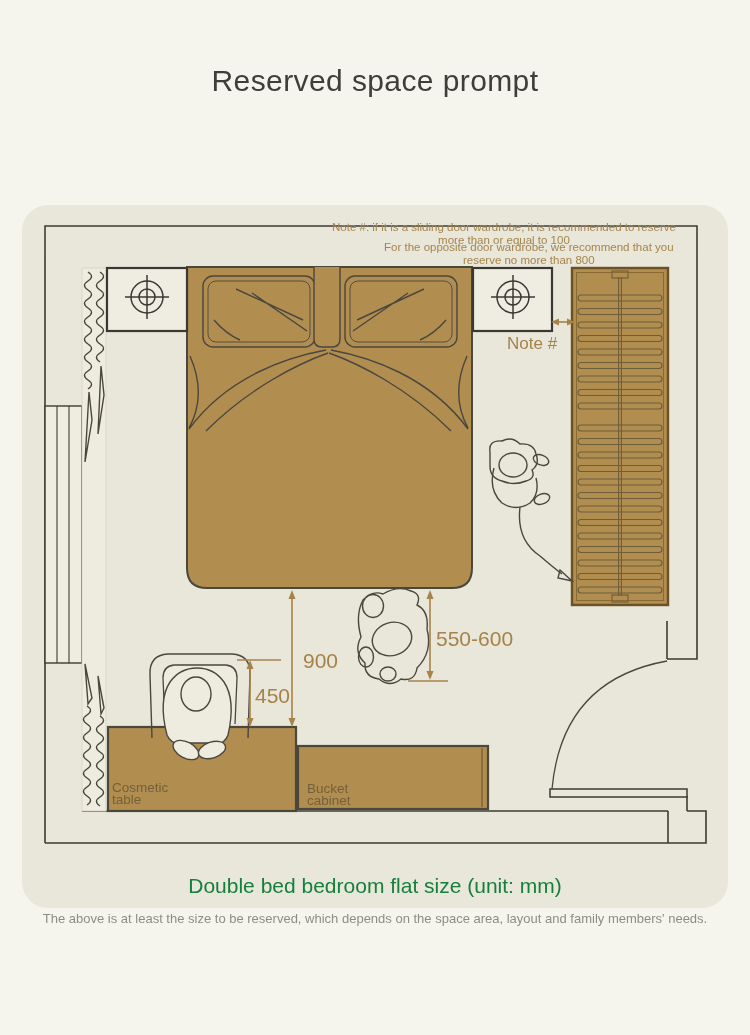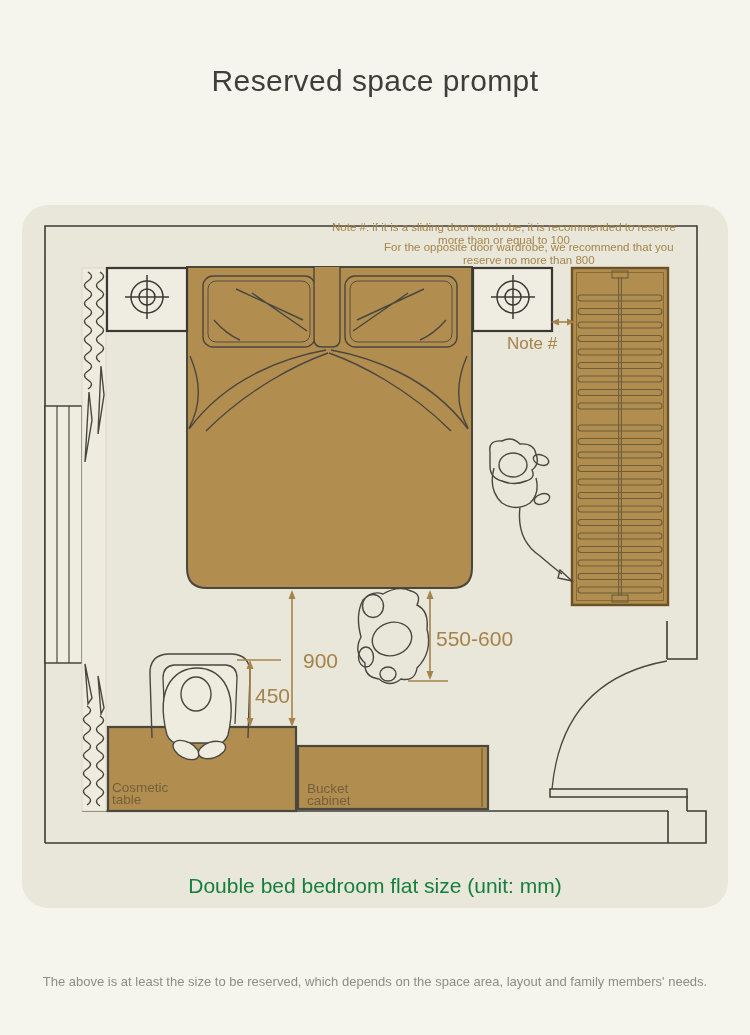--- a/index.html
+++ b/index.html
@@ -8,21 +8,21 @@
   .title{position:absolute;top:64px;left:0;width:100%;text-align:center;margin:0;
          font-size:30px;font-weight:400;color:#3e3e3a;letter-spacing:.4px;}
   .card{position:absolute;left:22px;top:205px;width:706px;height:703px;
         background:#e9e6da;border-radius:26px;}
   svg.plan{position:absolute;left:0;top:0;display:block;}
   .note{position:absolute;color:#a5854c;font-size:11.5px;line-height:13px;white-space:nowrap;text-align:center;}
   .note1{left:332px;top:221px;}
   .note2{left:384px;top:241px;}
   .caption{position:absolute;top:874px;left:0;width:100%;text-align:center;
            font-size:21px;color:#15803d;}
-  .footer{position:absolute;top:974px;left:0;width:100%;text-align:center;
+  .footer{position:absolute;top:911px;left:0;width:100%;text-align:center;
           font-size:13px;color:#8f8d83;}
   .wall{stroke:#3d3b33;stroke-width:1.6;fill:none;}
   .sketch{stroke:#4a473e;stroke-width:1.4;fill:none;}
   .gold{fill:#a5834a;}
   .goldline{stroke:#a5834a;stroke-width:1.6;fill:none;}
   text{font-family:"Liberation Sans",sans-serif;}
 </style>
 </head>
 <body>
 

